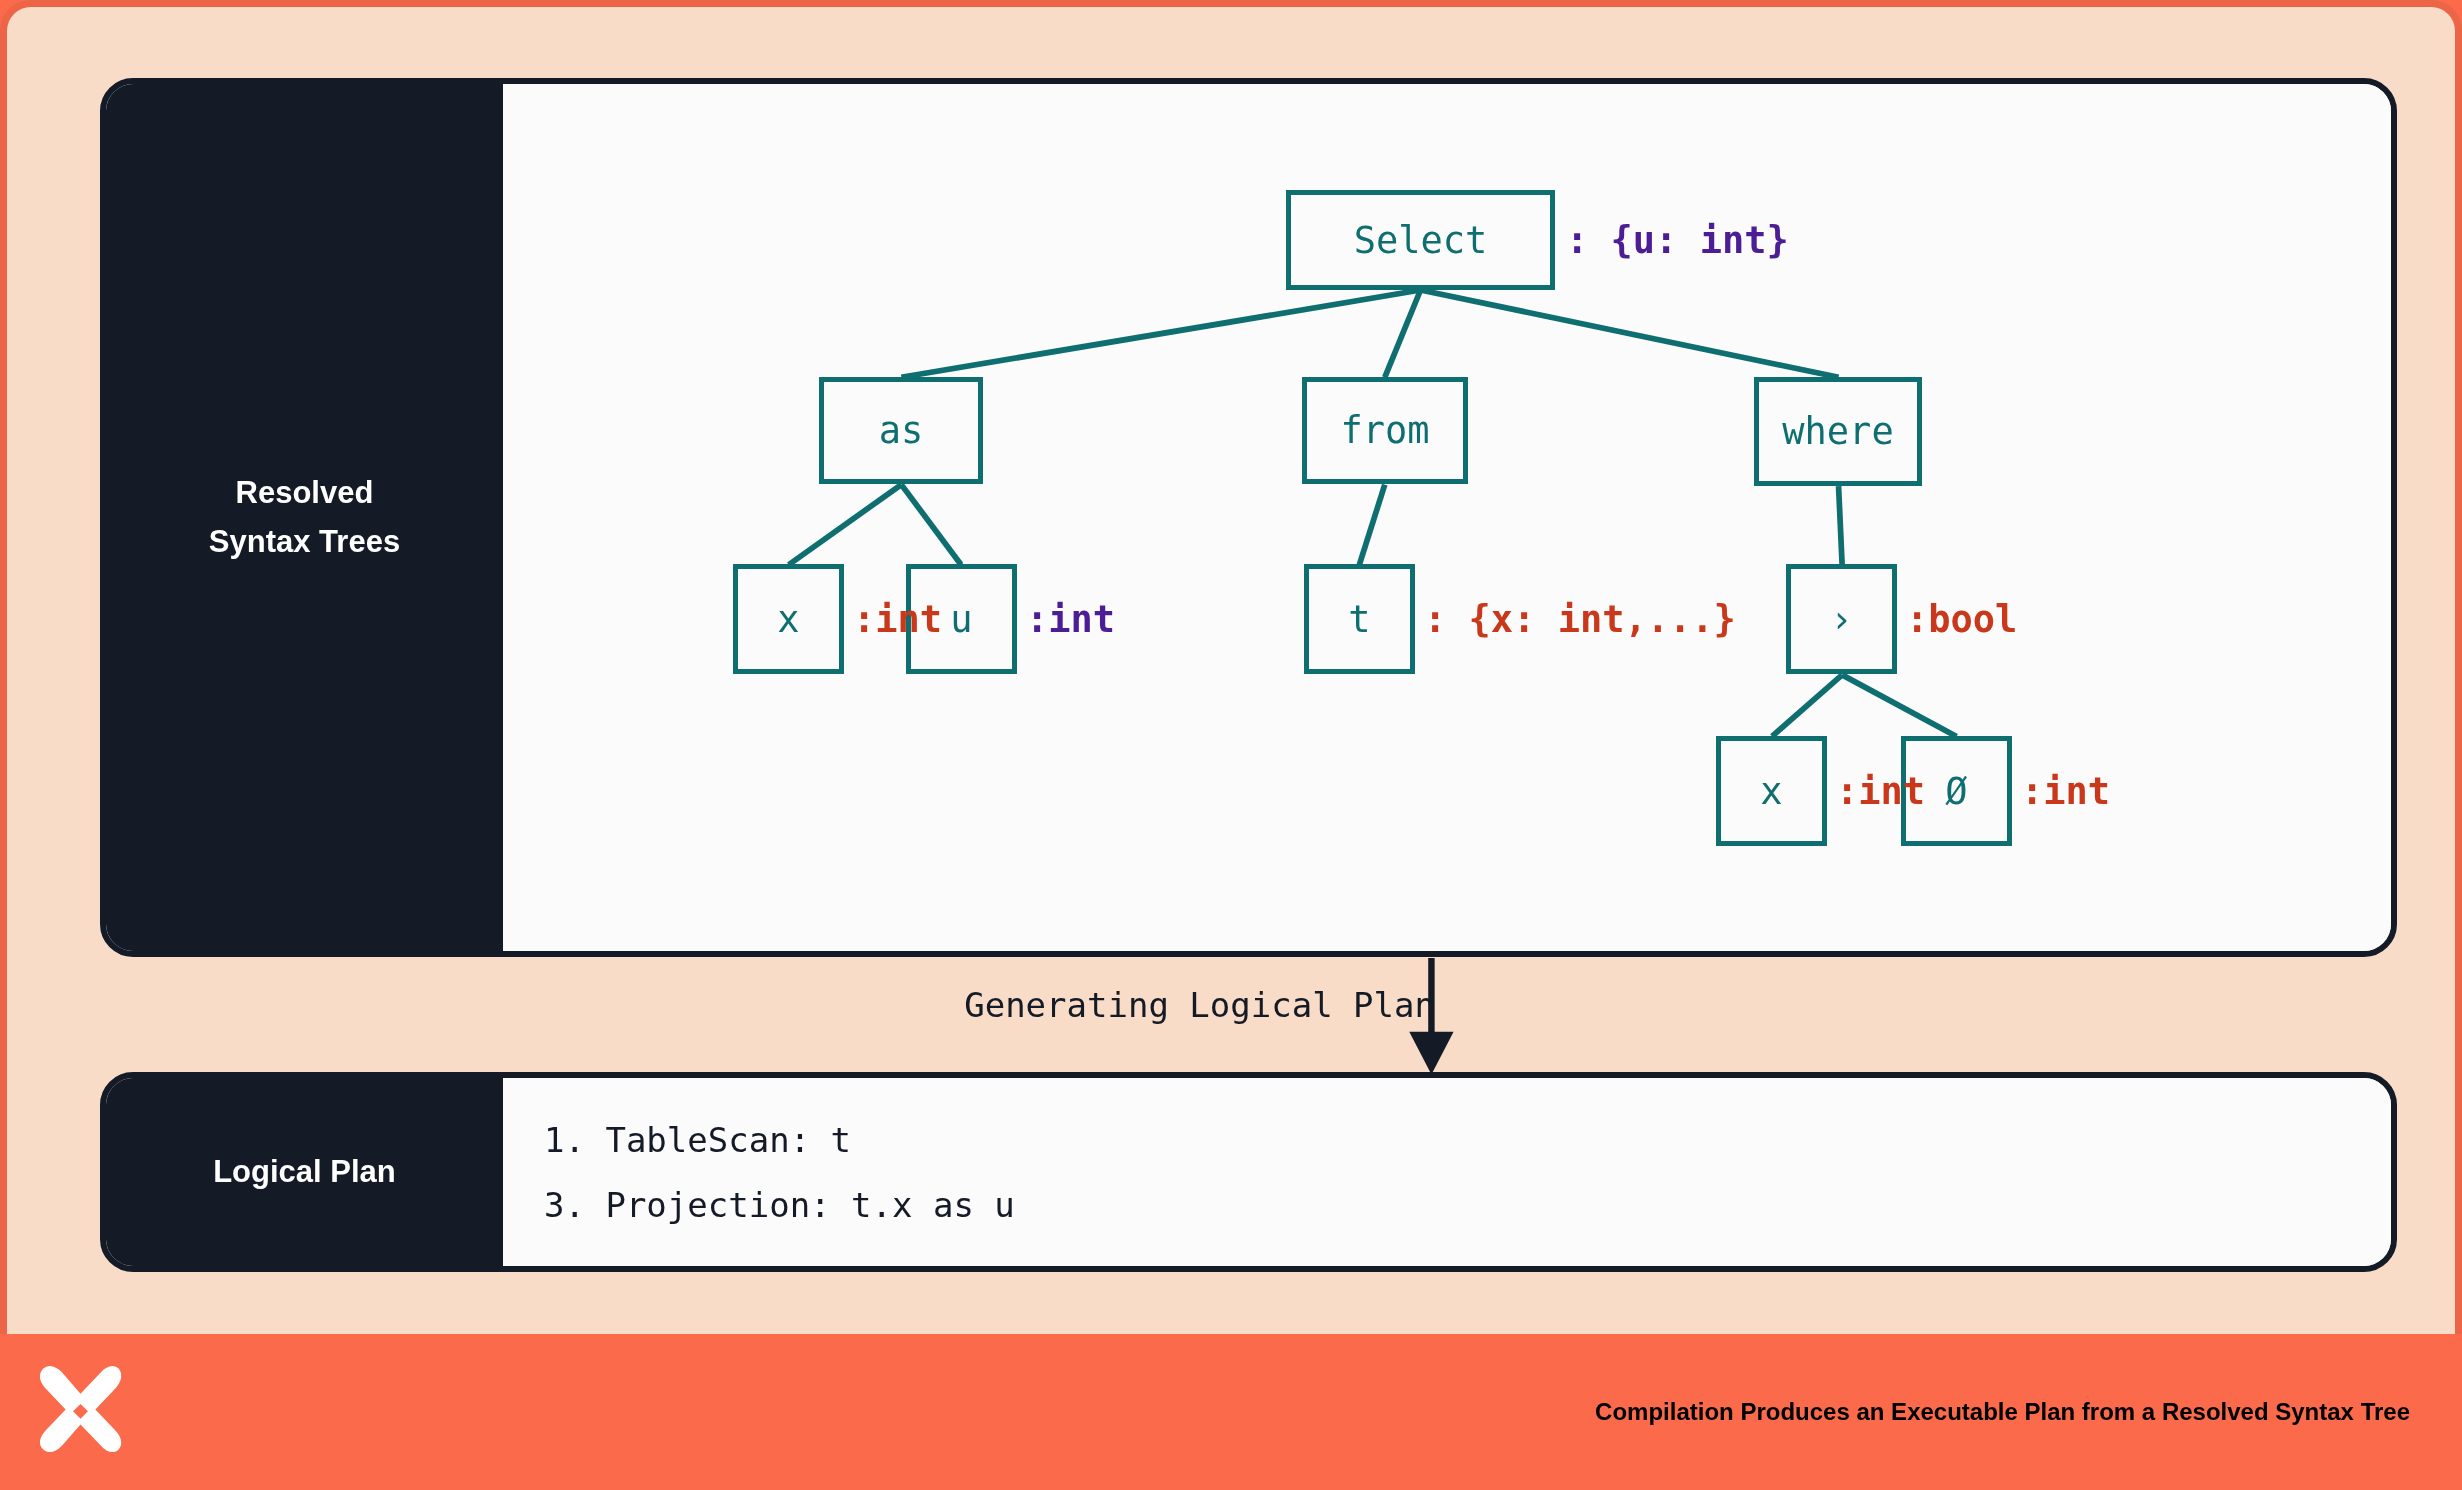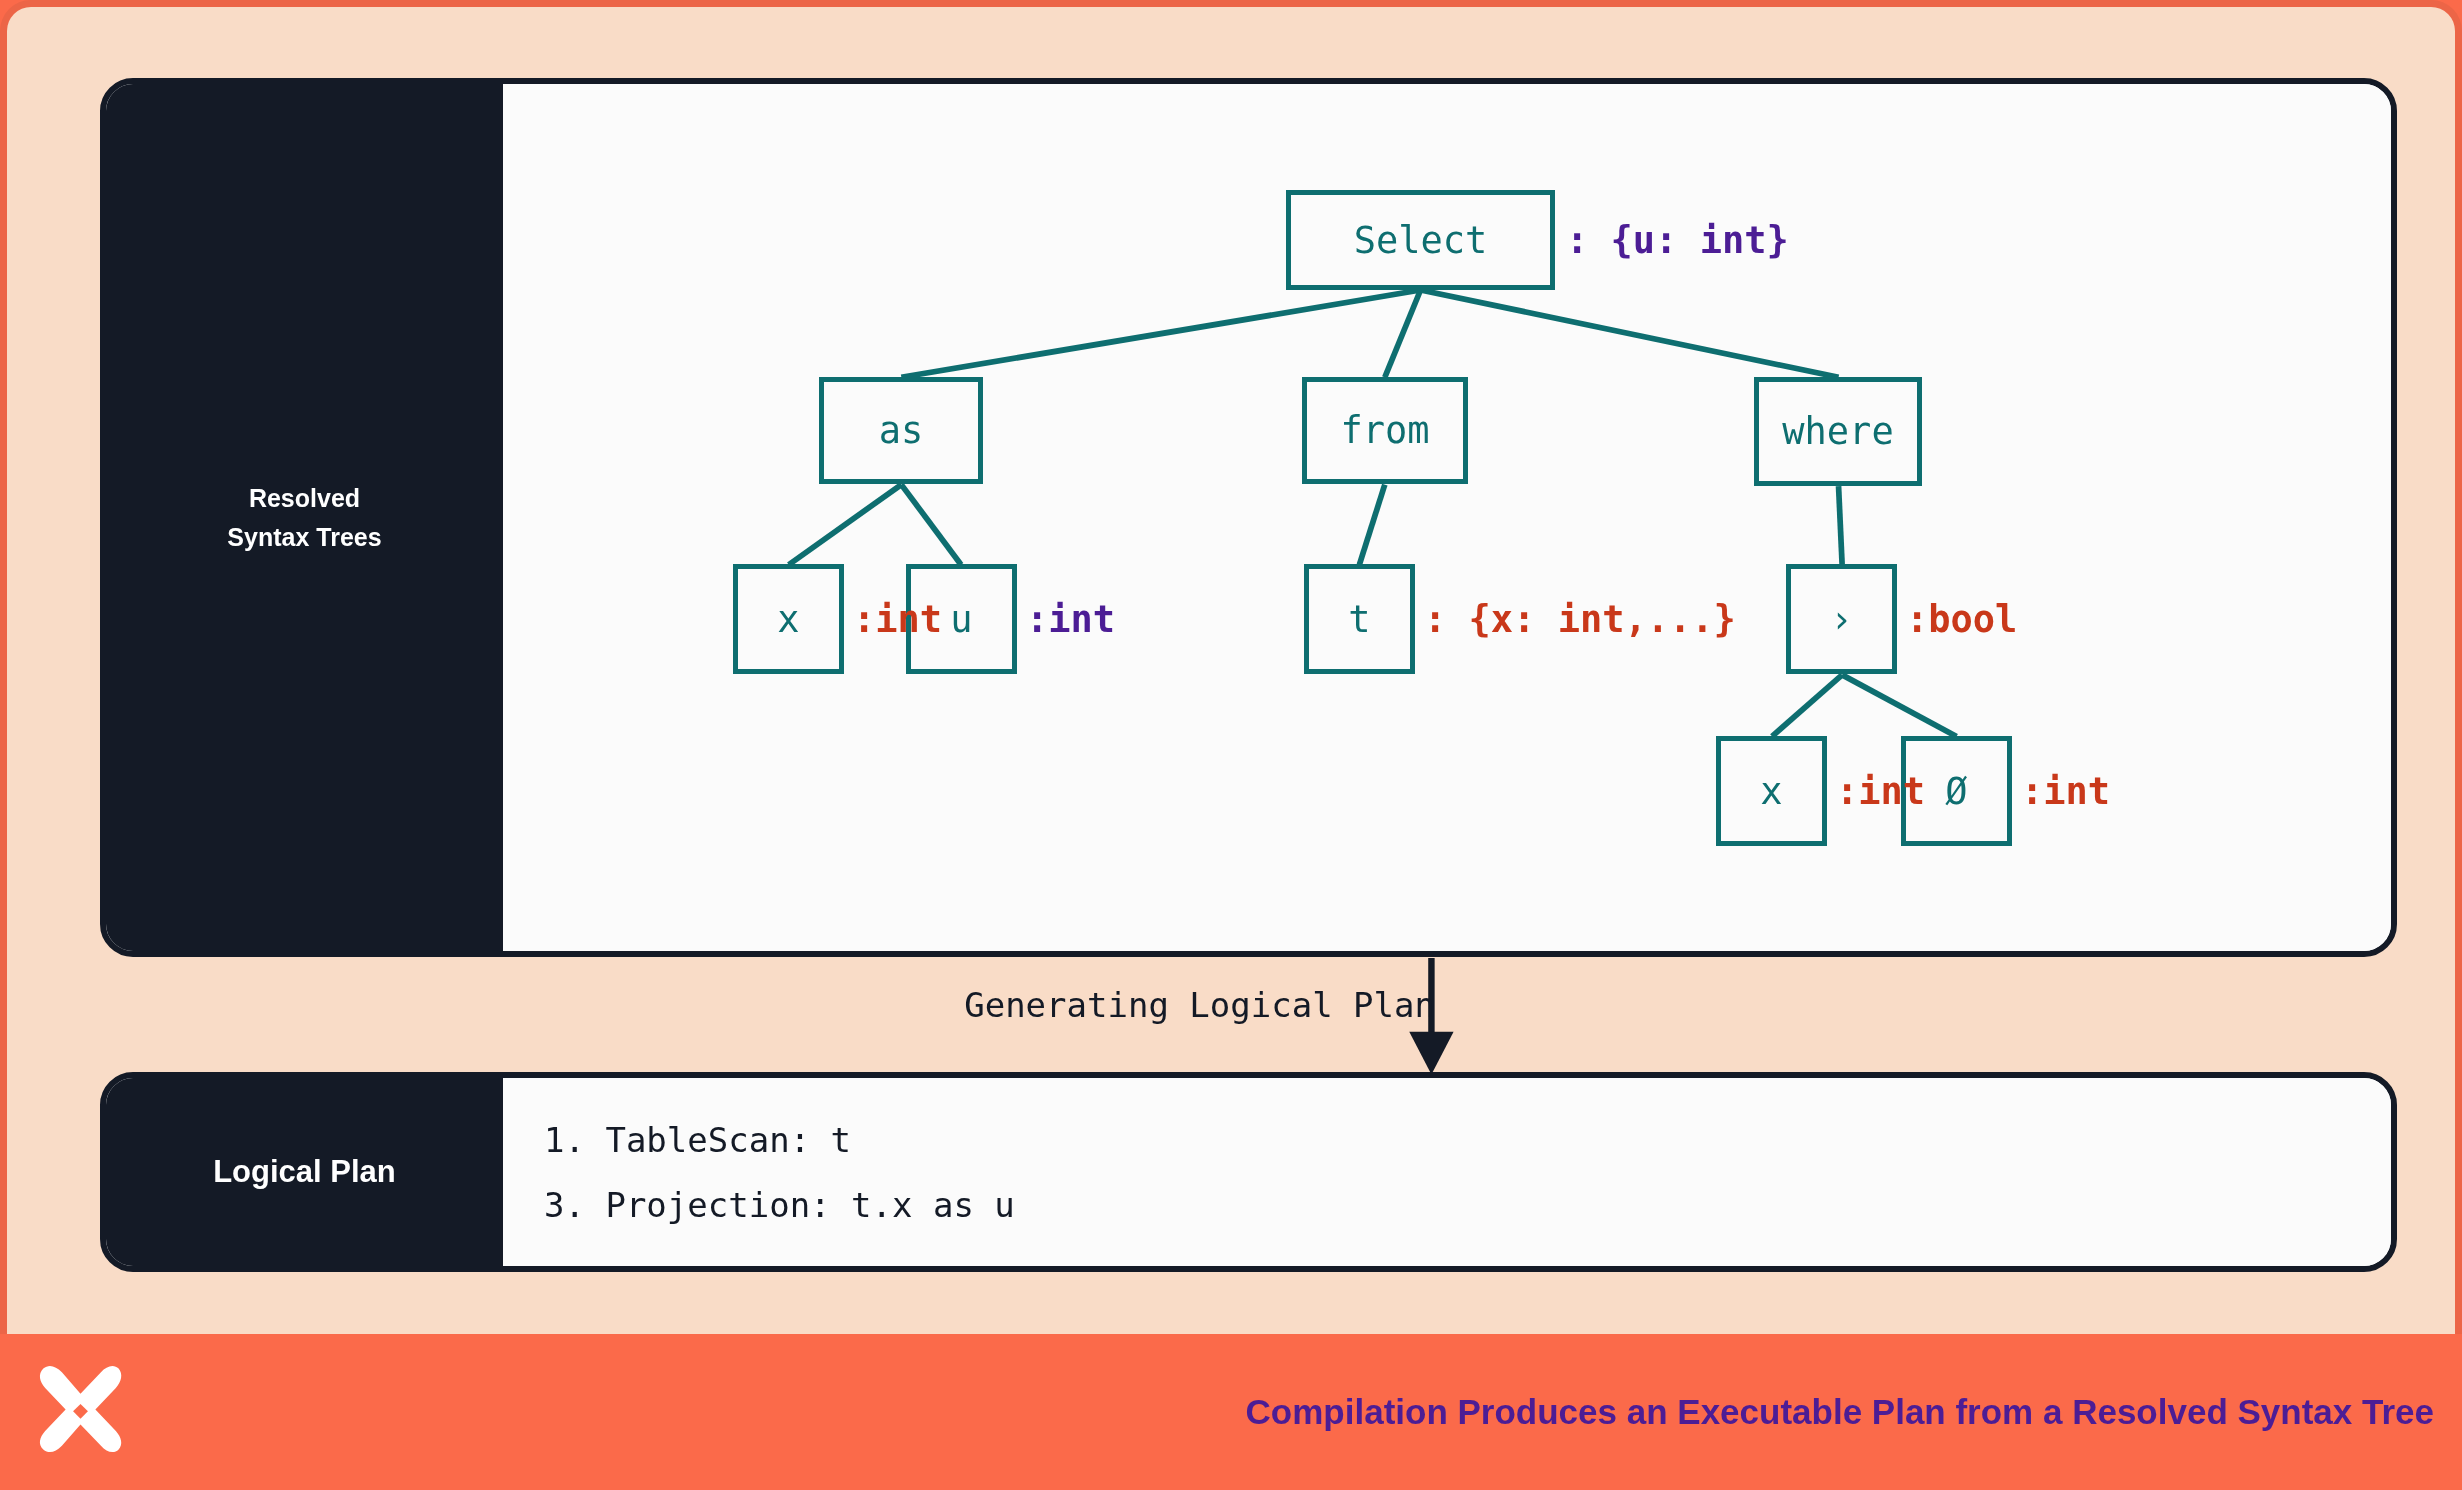--- a/index.html
+++ b/index.html
@@ -45,21 +45,21 @@
     font-weight: bold;
     flex: 0 0 auto;
   }
   .card-body {
     background: #FBFBFB;
     position: relative;
     flex: 1 1 auto;
   }
 
   #card-rst { left: 93px; top: 71px; width: 2297px; height: 879px; }
-  #card-rst .card-label { width: 397px; font-size: 25px; line-height: 1.55; }
+  #card-rst .card-label { width: 397px; font-size: 31px; line-height: 1.55; }
 
   #card-lp  { left: 93px; top: 1065px; width: 2297px; height: 200px; }
   #card-lp  .card-label { width: 397px; font-size: 31px; }
 
   
   #tree { position: absolute; left: 0; top: 0; width: 1888px; height: 867px; }
   #edges { position: absolute; left: 0; top: 0; width: 1888px; height: 867px; }
 
   .node {
     position: absolute;
@@ -117,24 +117,24 @@
     position: absolute;
     left: 0; top: 1334px;
     width: 2462px; height: 156px;
     background: #FB6A4A;
     display: flex;
     align-items: center;
   }
   #footer-logo { position: absolute; left: 34px; top: 29px; }
   #footer-caption {
     position: absolute;
-    right: 28px; top: 50%;
+    right: 52px; top: 50%;
     transform: translateY(-50%);
-    color: #4c1d95;
-    font-size: 35px;
+    color: #000000;
+    font-size: 24px;
     font-weight: bold;
     white-space: nowrap;
   }
 </style>
 </head>
 <body>
 
 <div id="frame">
 
   <div id="panel">

